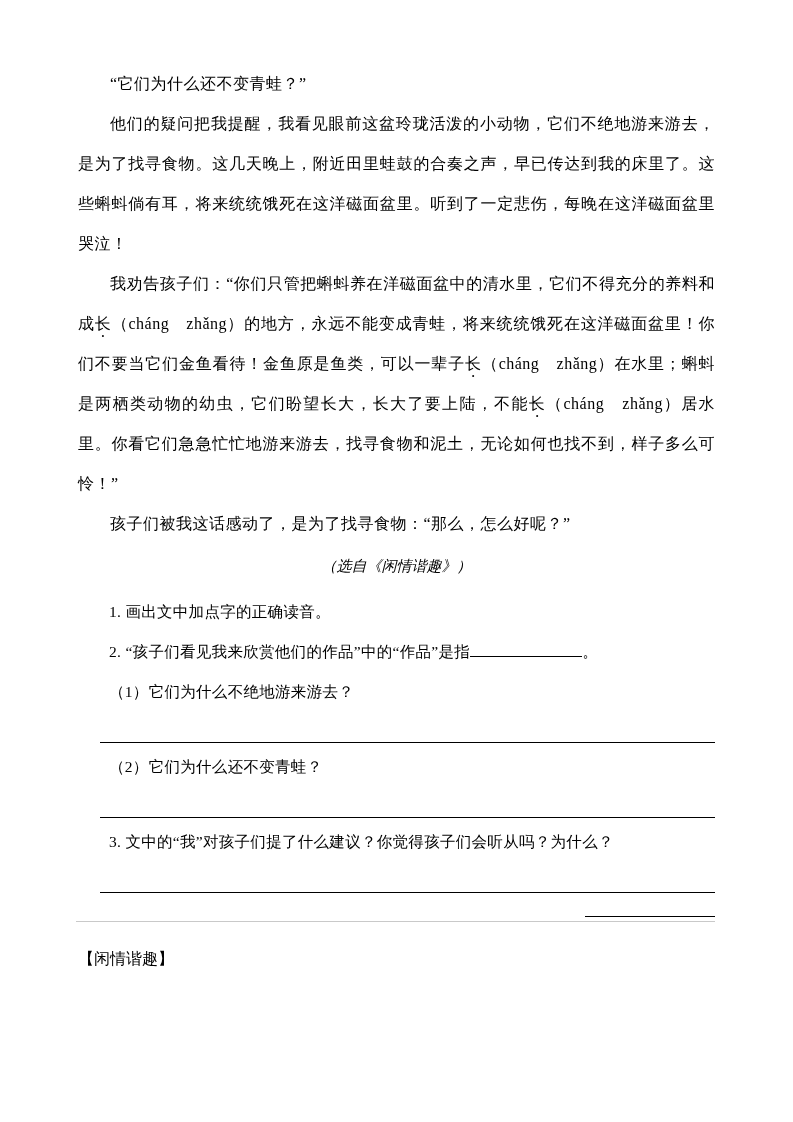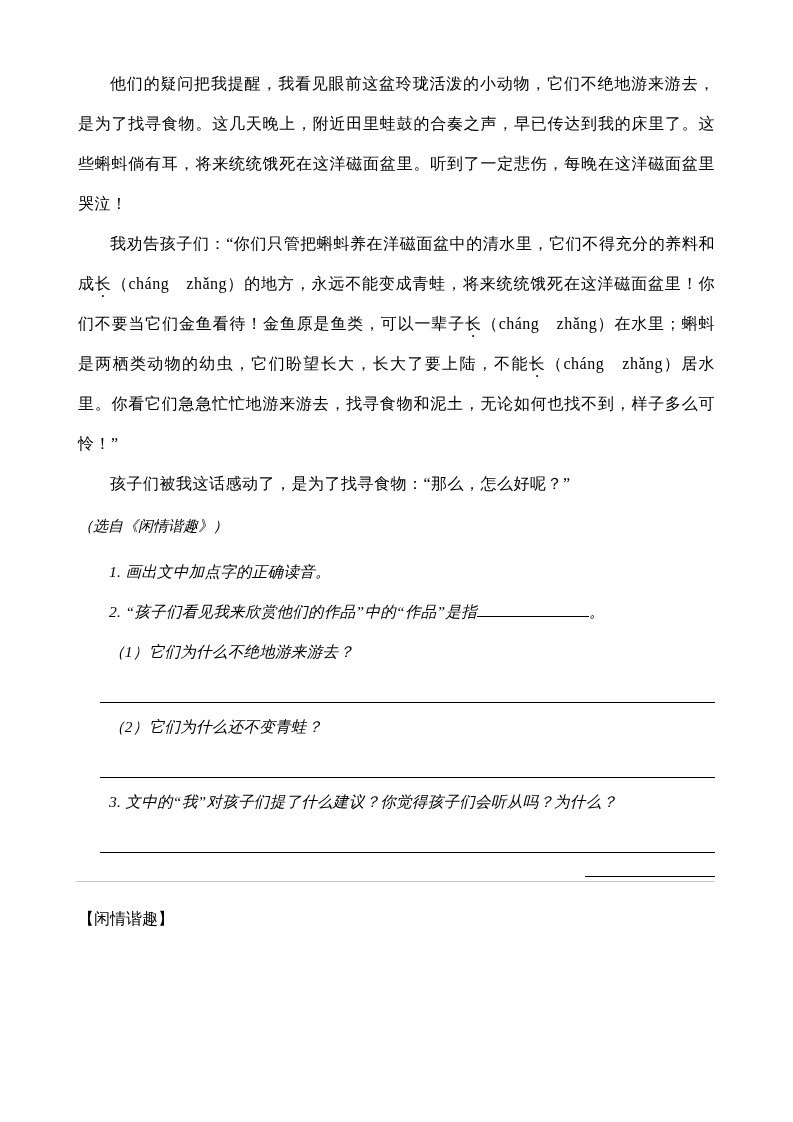--- a/index.html
+++ b/index.html
@@ -29,31 +29,30 @@
   .dotted {
     -webkit-text-emphasis: filled dot;
     -webkit-text-emphasis-position: under right;
     text-emphasis: filled dot;
     text-emphasis-position: under right;
   }
   .source {
     margin: 2px 0 6px 0;
     font-size: 15px;
     line-height: 40px;
-    text-align: left;
+    text-align: center;
     font-style: italic;
   }
   .q {
     margin: 0;
     font-size: 15.5px;
     line-height: 40px;
     text-indent: 2em;
     text-align: justify;
     letter-spacing: 0.3px;
-    font-style: italic;
   }
   .blank {
     display: inline-block;
     width: 112px;
     border-bottom: 1px solid #000000;
   }
   .answer-line {
     height: 0;
     border-bottom: 1px solid #000000;
     margin: 30px 0 4px 22px;
@@ -83,20 +82,21 @@
     font-size: 16px;
     line-height: 40px;
   }
 </style>
 </head>
 <body>
 
 <div class="page">
 
   <div>
+    <p class="para">“它们为什么还不变青蛙？”</p>
     <p class="para">他们的疑问把我提醒，我看见眼前这盆玲珑活泼的小动物，它们不绝地游来游去，是为了找寻食物。这几天晚上，附近田里蛙鼓的合奏之声，早已传达到我的床里了。这些蝌蚪倘有耳，将来统统饿死在这洋磁面盆里。听到了一定悲伤，每晚在这洋磁面盆里哭泣！</p>
     <p class="para"><span>我劝告孩子们：“你们只管把蝌蚪养在洋磁面盆中的清水里，它们不得充分的养料和成</span><span class="dotted">长</span><span>（cháng　zhǎng）的地方，永远不能变成青蛙，将来统统饿死在这洋磁面盆里！你们不要当它们金鱼看待！金鱼原是鱼类，可以一辈子</span><span class="dotted">长</span><span>（cháng　zhǎng）在水里；蝌蚪是两栖类动物的幼虫，它们盼望长大，长大了要上陆，不能</span><span class="dotted">长</span><span>（cháng　zhǎng）居水里。你看它们急急忙忙地游来游去，找寻食物和泥土，无论如何也找不到，样子多么可怜！”</span></p>
     <p class="para">孩子们被我这话感动了，是为了找寻食物：“那么，怎么好呢？”</p>
     <p class="source">（选自《闲情谐趣》）</p>
   </div>
 
   <div>
     <p class="q">1. 画出文中加点字的正确读音。</p>
     <p class="q"><span>2. “孩子们看见我来欣赏他们的作品”中的“作品”是指</span><span class="blank"></span><span>。</span></p>
     <p class="q">（1）它们为什么不绝地游来游去？</p>

